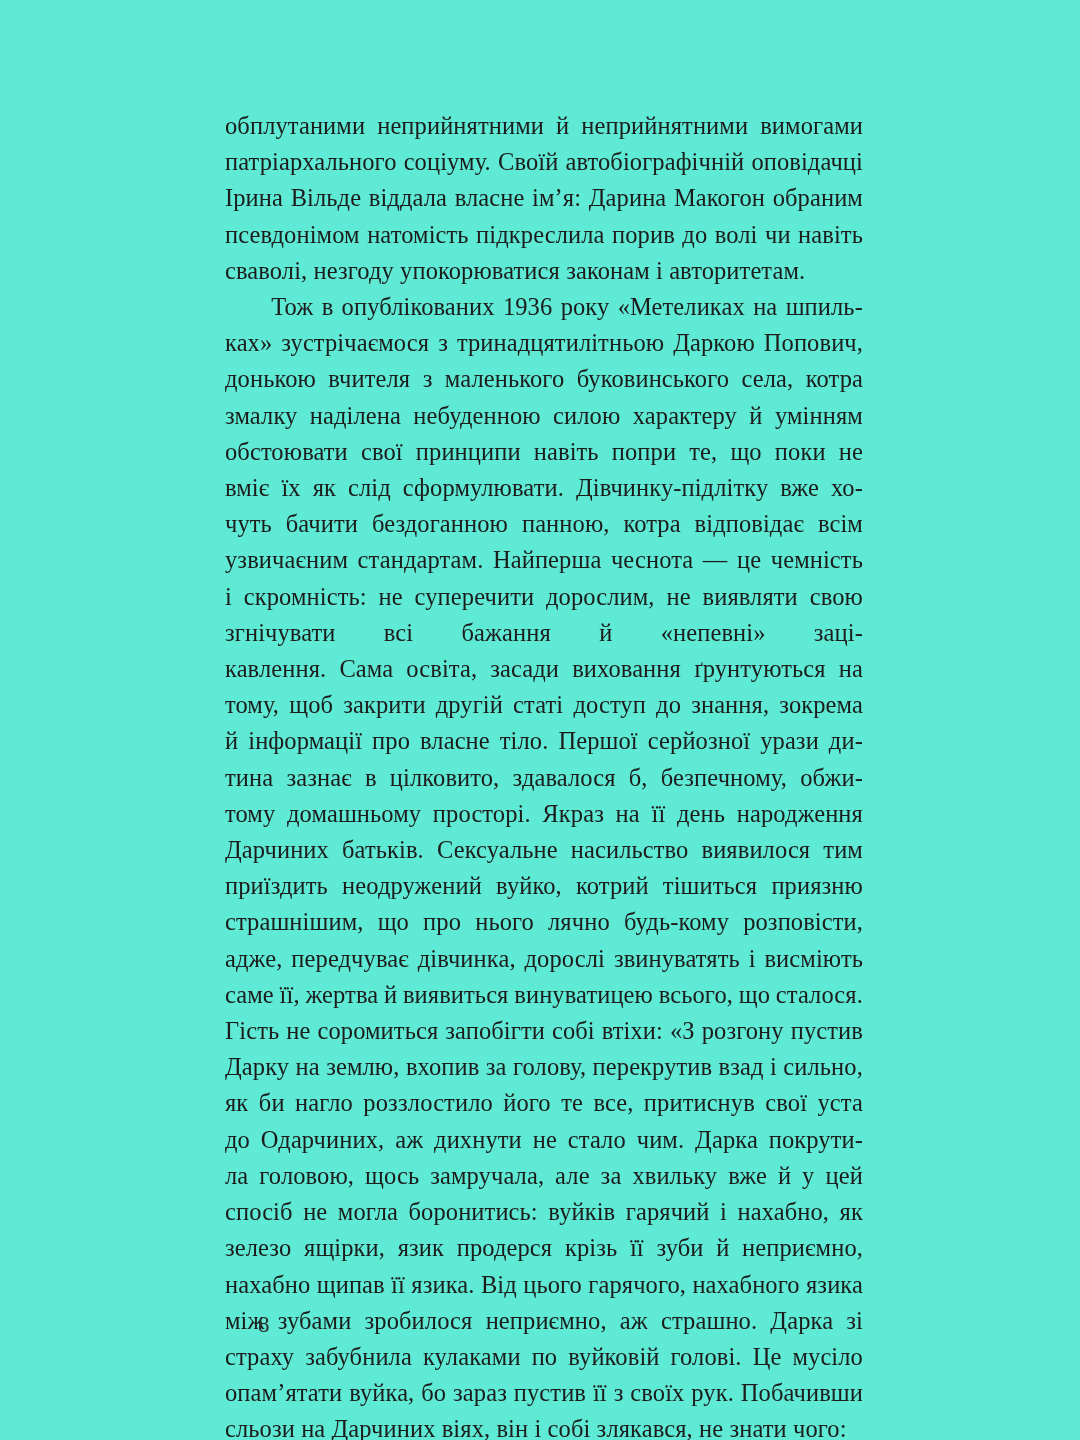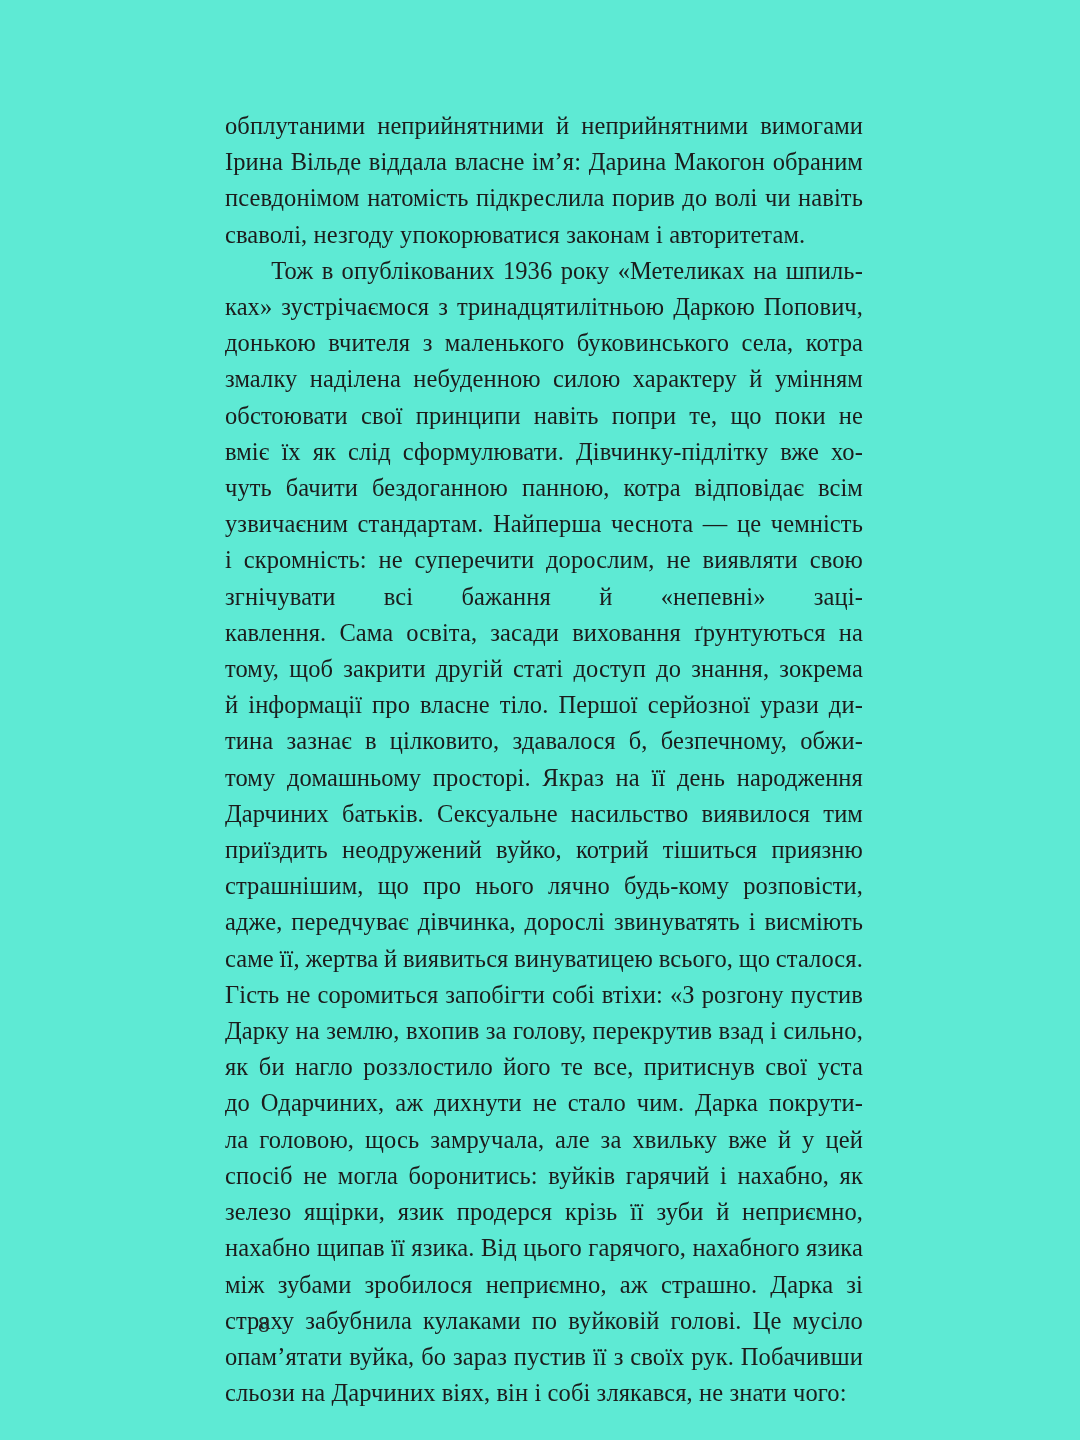--- a/index.html
+++ b/index.html
@@ -66,20 +66,21 @@
   }
 </style>
 </head>
 <body>
 
 <div id="page">
 
   <div id="text-block">
       <div>
         <div class="para-line justify"><span class="w">обплутаними</span><span class="w">неприйнятними</span><span class="w">й</span><span class="w">неприйнятними</span><span class="w">вимогами</span></div>
+        <div class="para-line justify"><span class="w">патріархального</span><span class="w">соціуму.</span><span class="w">Своїй</span><span class="w">автобіографічній</span><span class="w">оповідачці</span></div>
         <div class="para-line justify"><span class="w">Ірина</span><span class="w">Вільде</span><span class="w">віддала</span><span class="w">власне</span><span class="w">ім’я:</span><span class="w">Дарина</span><span class="w">Макогон</span><span class="w">обраним</span></div>
         <div class="para-line justify"><span class="w">псевдонімом</span><span class="w">натомість</span><span class="w">підкреслила</span><span class="w">порив</span><span class="w">до</span><span class="w">волі</span><span class="w">чи</span><span class="w">навіть</span></div>
         <div class="para-line">сваволі, незгоду упокорюватися законам і авторитетам.</div>
       </div>
       <div>
         <div class="para-line justify"><span class="indent-spacer"></span><span class="w">Тож</span><span class="w">в</span><span class="w">опублікованих</span><span class="w">1936</span><span class="w">року</span><span class="w">«Метеликах</span><span class="w">на</span><span class="w">шпиль-</span></div>
         <div class="para-line justify"><span class="w">ках»</span><span class="w">зустрічаємося</span><span class="w">з</span><span class="w">тринадцятилітньою</span><span class="w">Даркою</span><span class="w">Попович,</span></div>
         <div class="para-line justify"><span class="w">донькою</span><span class="w">вчителя</span><span class="w">з</span><span class="w">маленького</span><span class="w">буковинського</span><span class="w">села,</span><span class="w">котра</span></div>
         <div class="para-line justify"><span class="w">змалку</span><span class="w">наділена</span><span class="w">небуденною</span><span class="w">силою</span><span class="w">характеру</span><span class="w">й</span><span class="w">умінням</span></div>
         <div class="para-line justify"><span class="w">обстоювати</span><span class="w">свої</span><span class="w">принципи</span><span class="w">навіть</span><span class="w">попри</span><span class="w">те,</span><span class="w">що</span><span class="w">поки</span><span class="w">не</span></div>

